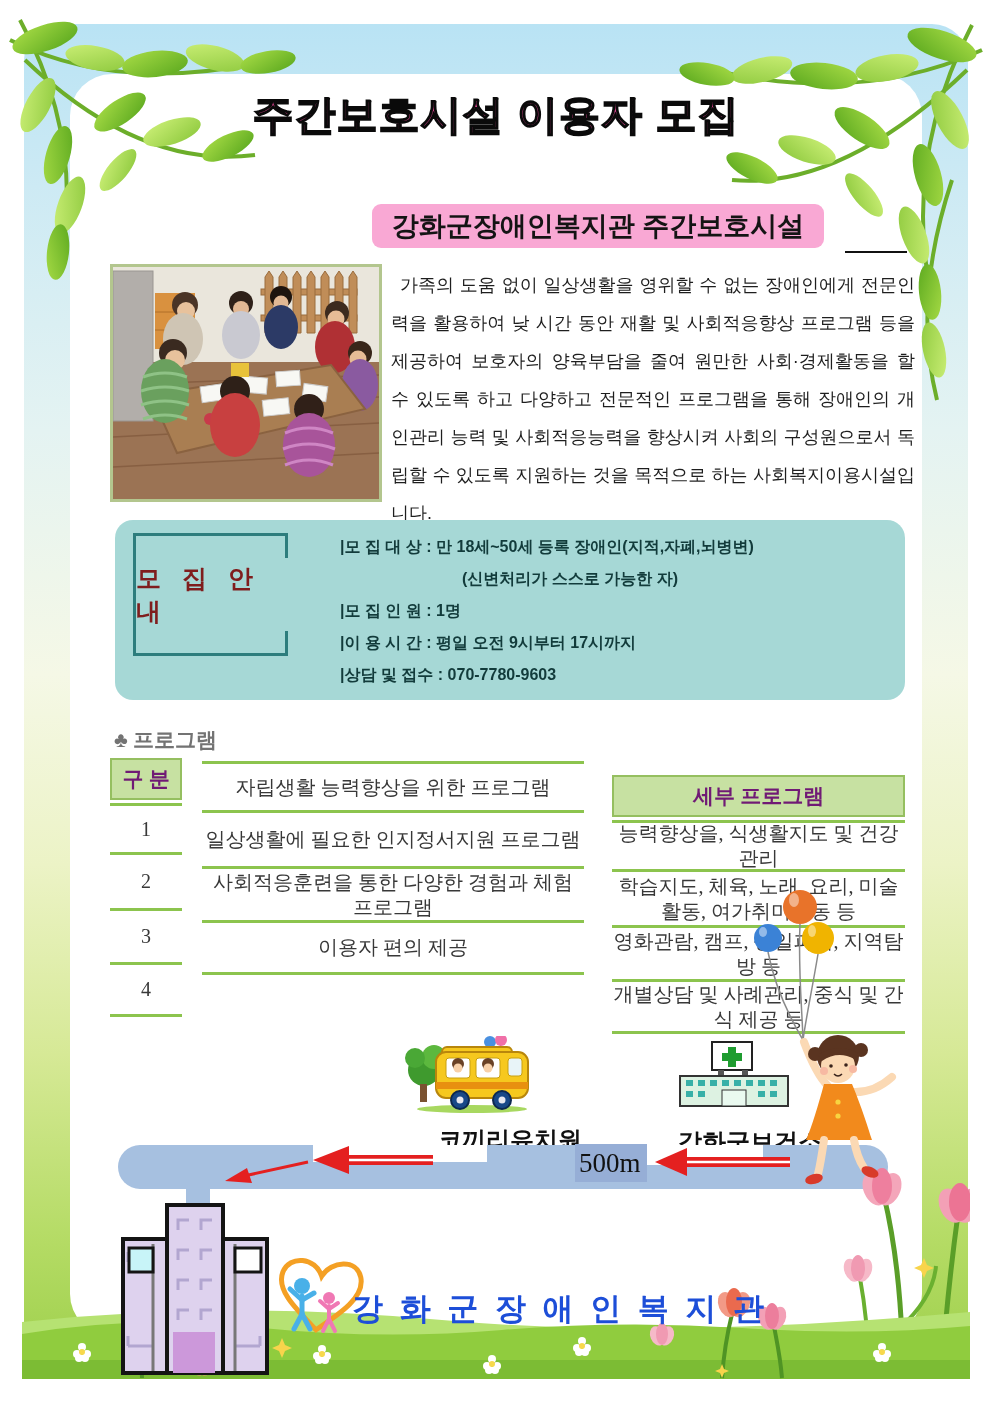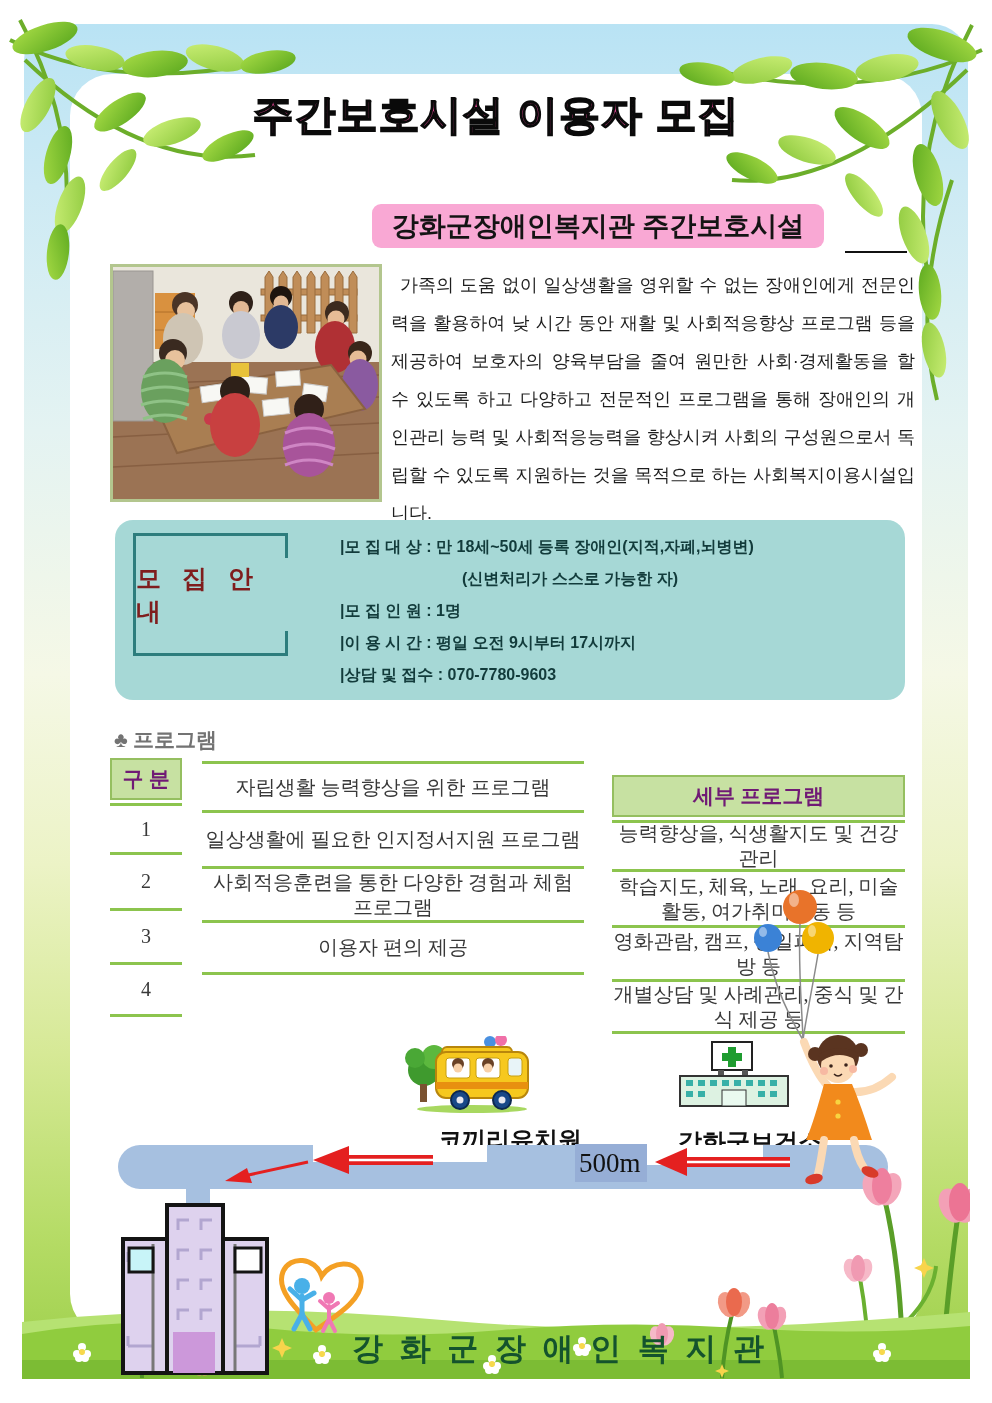--- a/index.html
+++ b/index.html
@@ -50,21 +50,21 @@
       justify-content:center;font-family:Liberation Serif, serif;font-size:21px;font-weight:600;color:#701a75;}
   .rows{margin-top:3px;border-top:3px solid #8cc44e;}
   .cell{border-bottom:3px solid #8cc44e;display:flex;align-items:center;justify-content:center;
         text-align:center;font-family:"Liberation Serif",serif;font-size:20px;color:#383838;line-height:25px;}
   .hA{height:46px;} .hB{height:53px;} .hC{height:51px;} .hD{height:49px;}
 
   
   .map-label{position:absolute;z-index:3;text-align:right;font-family:"Liberation Serif",serif;
              font-size:24px;font-weight:700;color:#111;margin-top:16px;}
   .org-name{position:absolute;left:340px;top:1288px;width:440px;z-index:5;text-align:center;
-            font-size:31px;font-weight:800;color:#14532d;letter-spacing:4px;white-space:nowrap;margin-top:40px;}
+            font-size:31px;font-weight:800;color:#1d4ed8;letter-spacing:4px;white-space:nowrap;}
   .z3{z-index:3;} .z4{z-index:4;} .z5{z-index:5;} .z6{z-index:6;}
 </style>
 </head>
 <body>
 
 <div class="page">
 
   <div class="frame"></div>
   <div class="frame-inner"></div>
 

